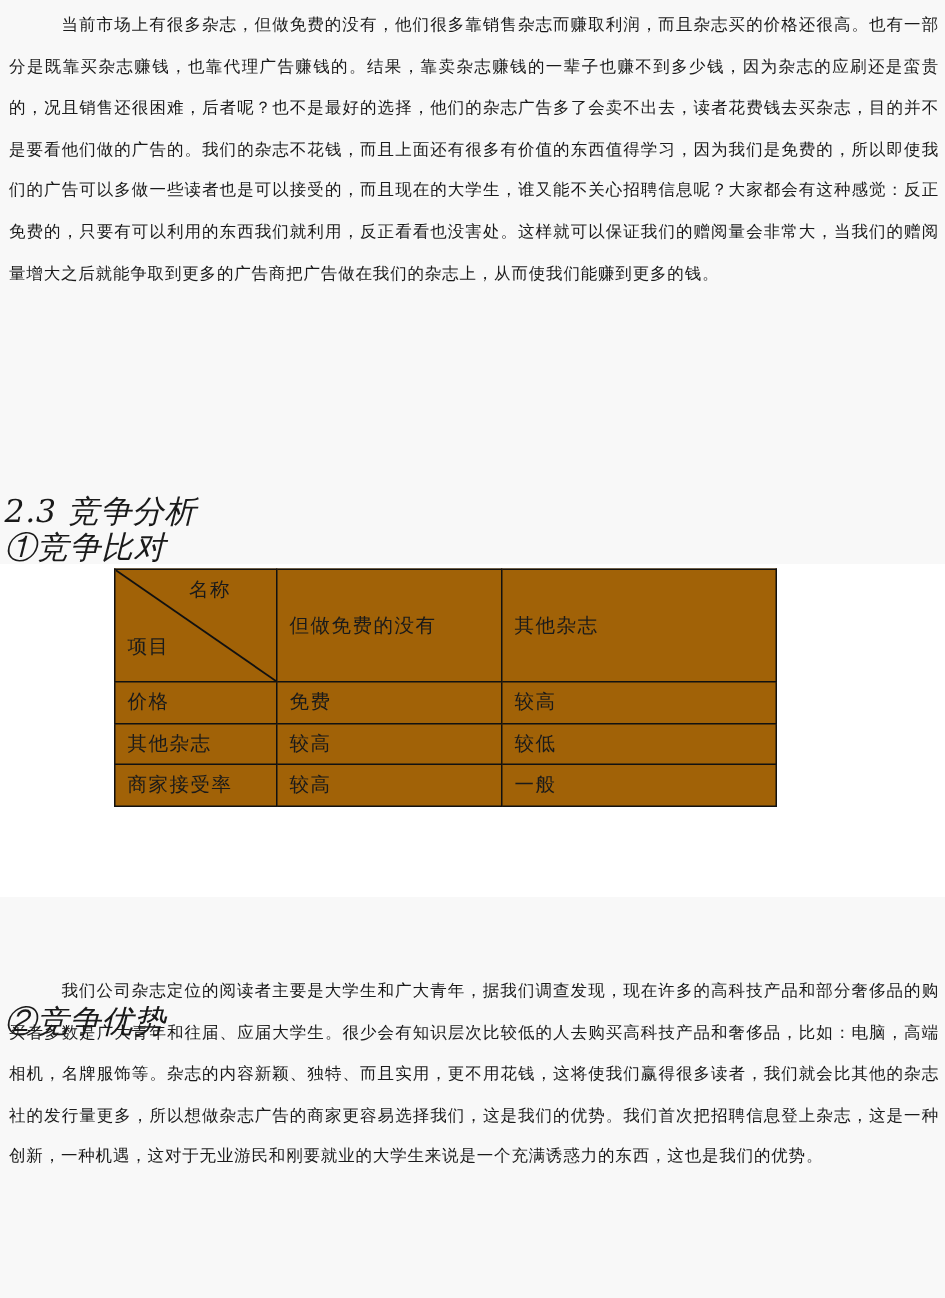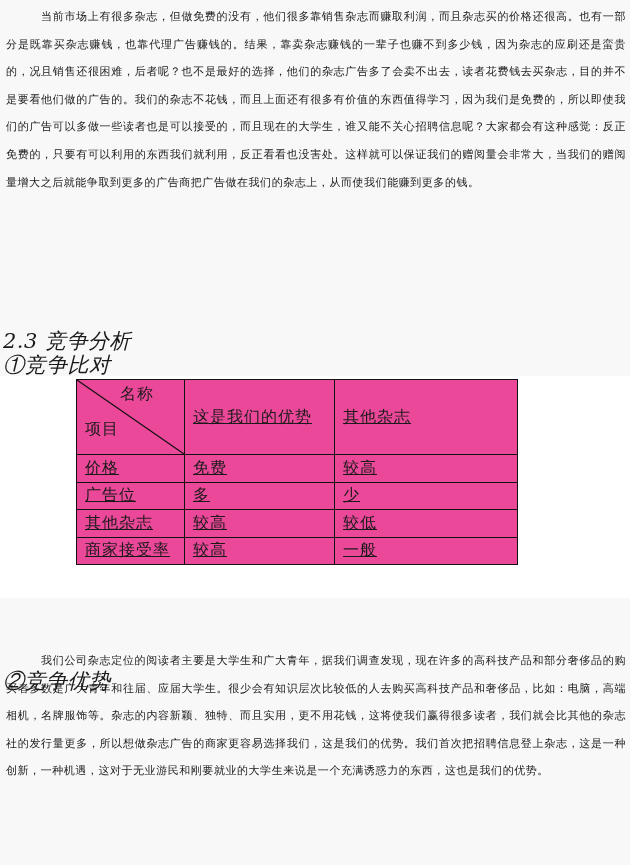--- a/index.html
+++ b/index.html
@@ -40,23 +40,22 @@
     line-height: 22px;
     margin: 0;
     letter-spacing: 0.5px;
     font-style: italic;
   }
   table.cmp {
     position: absolute;
     left: 76px;
     top: 379px;
     border-collapse: collapse;
-    font-size: 16px;
-    background: #ec4899;
-    text-decoration: underline;
+    font-size: 13px;
+    background: #a16207;
   }
   table.cmp td {
     border: 1.5px solid #111;
     padding: 0 0 0 8px;
     height: 26.5px;
     vertical-align: middle;
     letter-spacing: 1px;
   }
   table.cmp tr.head td { height: 74px; }
   .col1 { width: 107px; }
@@ -98,32 +97,27 @@
 <table class="cmp">
   <tbody>
       <tr class="head">
     <td class="col1 diag-cell">
       <svg viewBox="0 0 100 100" preserveAspectRatio="none">
         <line x1="0" y1="0" x2="100" y2="100" stroke="#111" stroke-width="1.2" vector-effect="non-scaling-stroke"></line>
       </svg>
       <span class="diag-top">名称</span>
       <span class="diag-bottom">项目</span>
     </td>
-    <td class="col2">这是我们的优势</td>
+    <td class="col2">但做免费的没有</td>
     <td class="col3">其他杂志</td>
   </tr>
   <tr>
     <td>价格</td>
     <td>免费</td>
     <td>较高</td>
-  </tr>
-  <tr>
-    <td>广告位</td>
-    <td>多</td>
-    <td>少</td>
   </tr>
   <tr>
     <td>其他杂志</td>
     <td>较高</td>
     <td>较低</td>
   </tr>
   <tr>
     <td>商家接受率</td>
     <td>较高</td>
     <td>一般</td>

